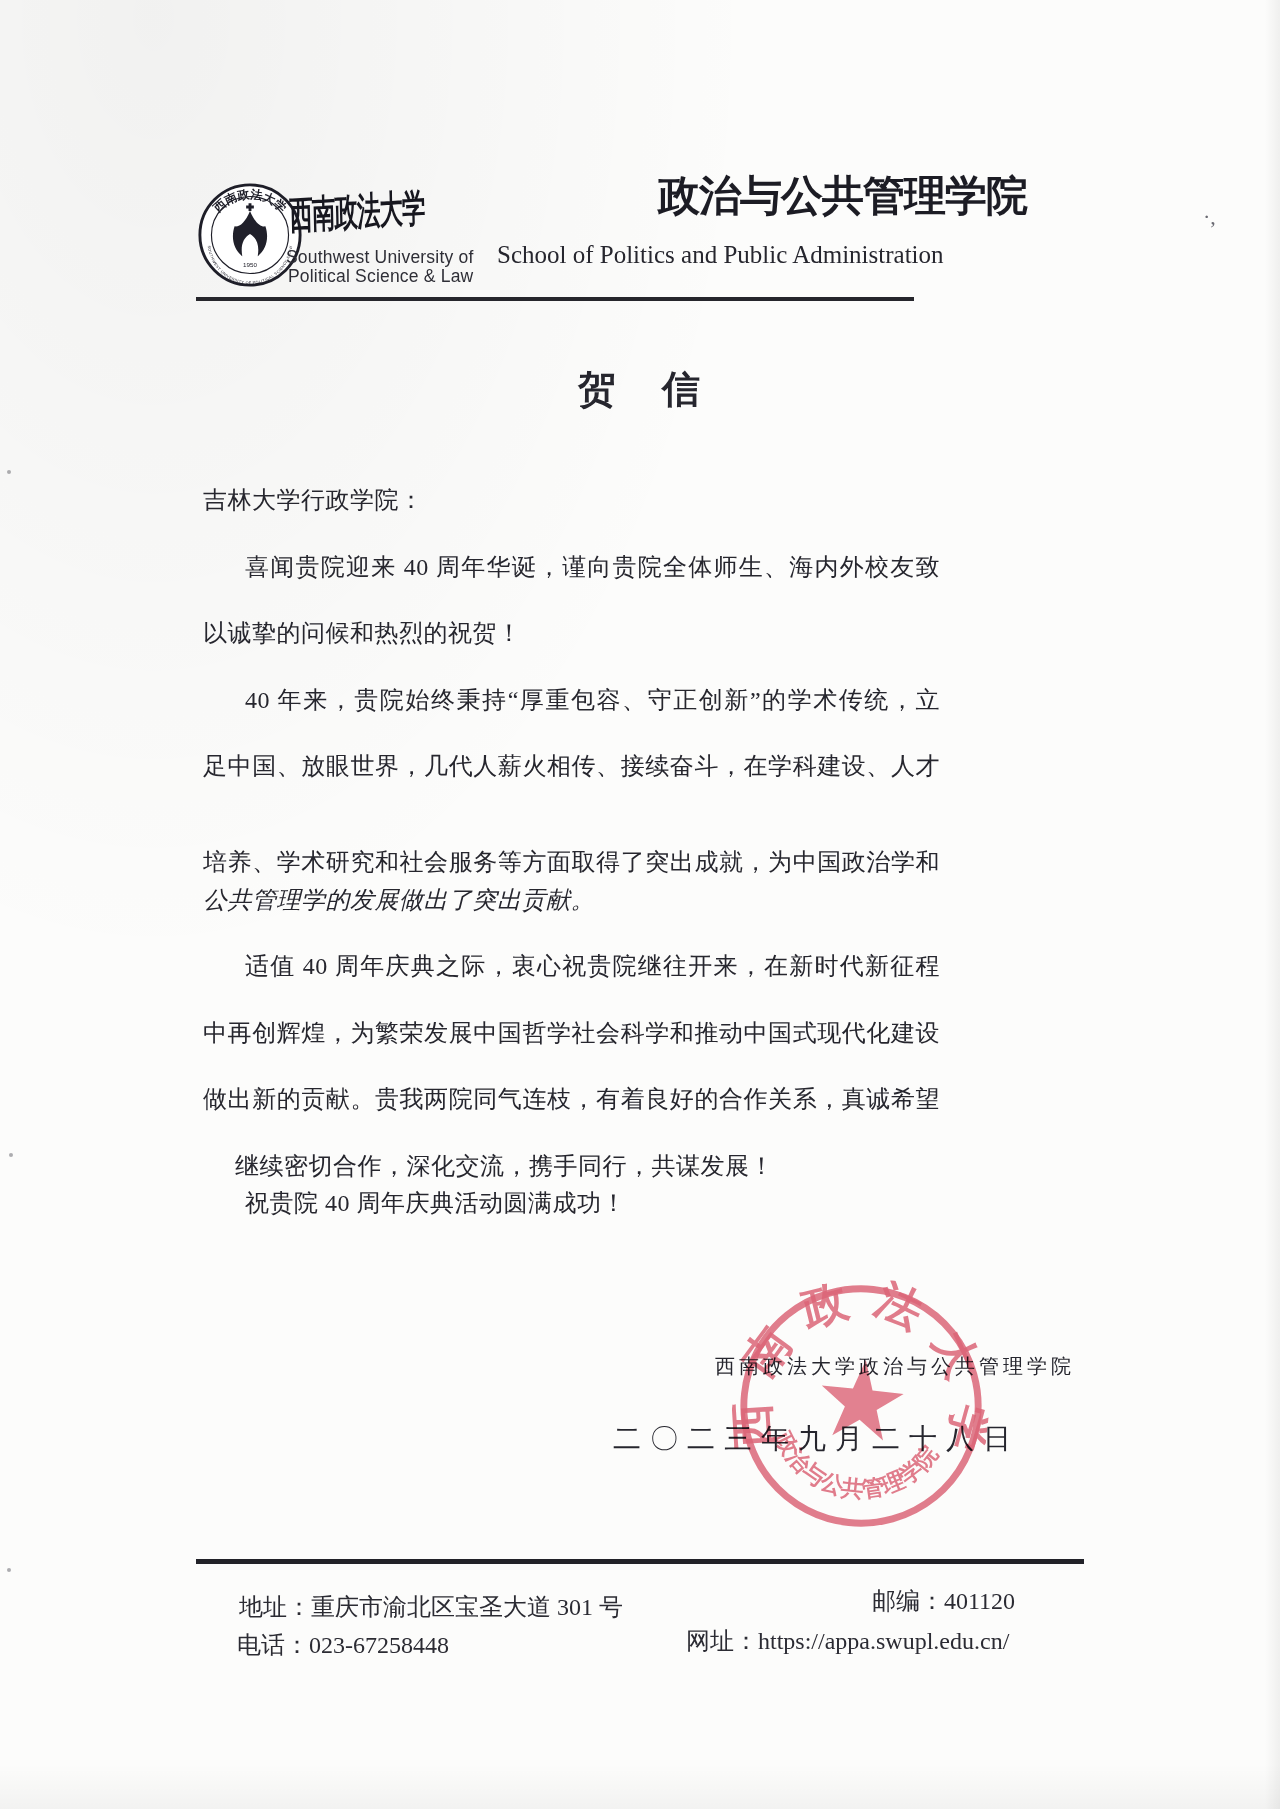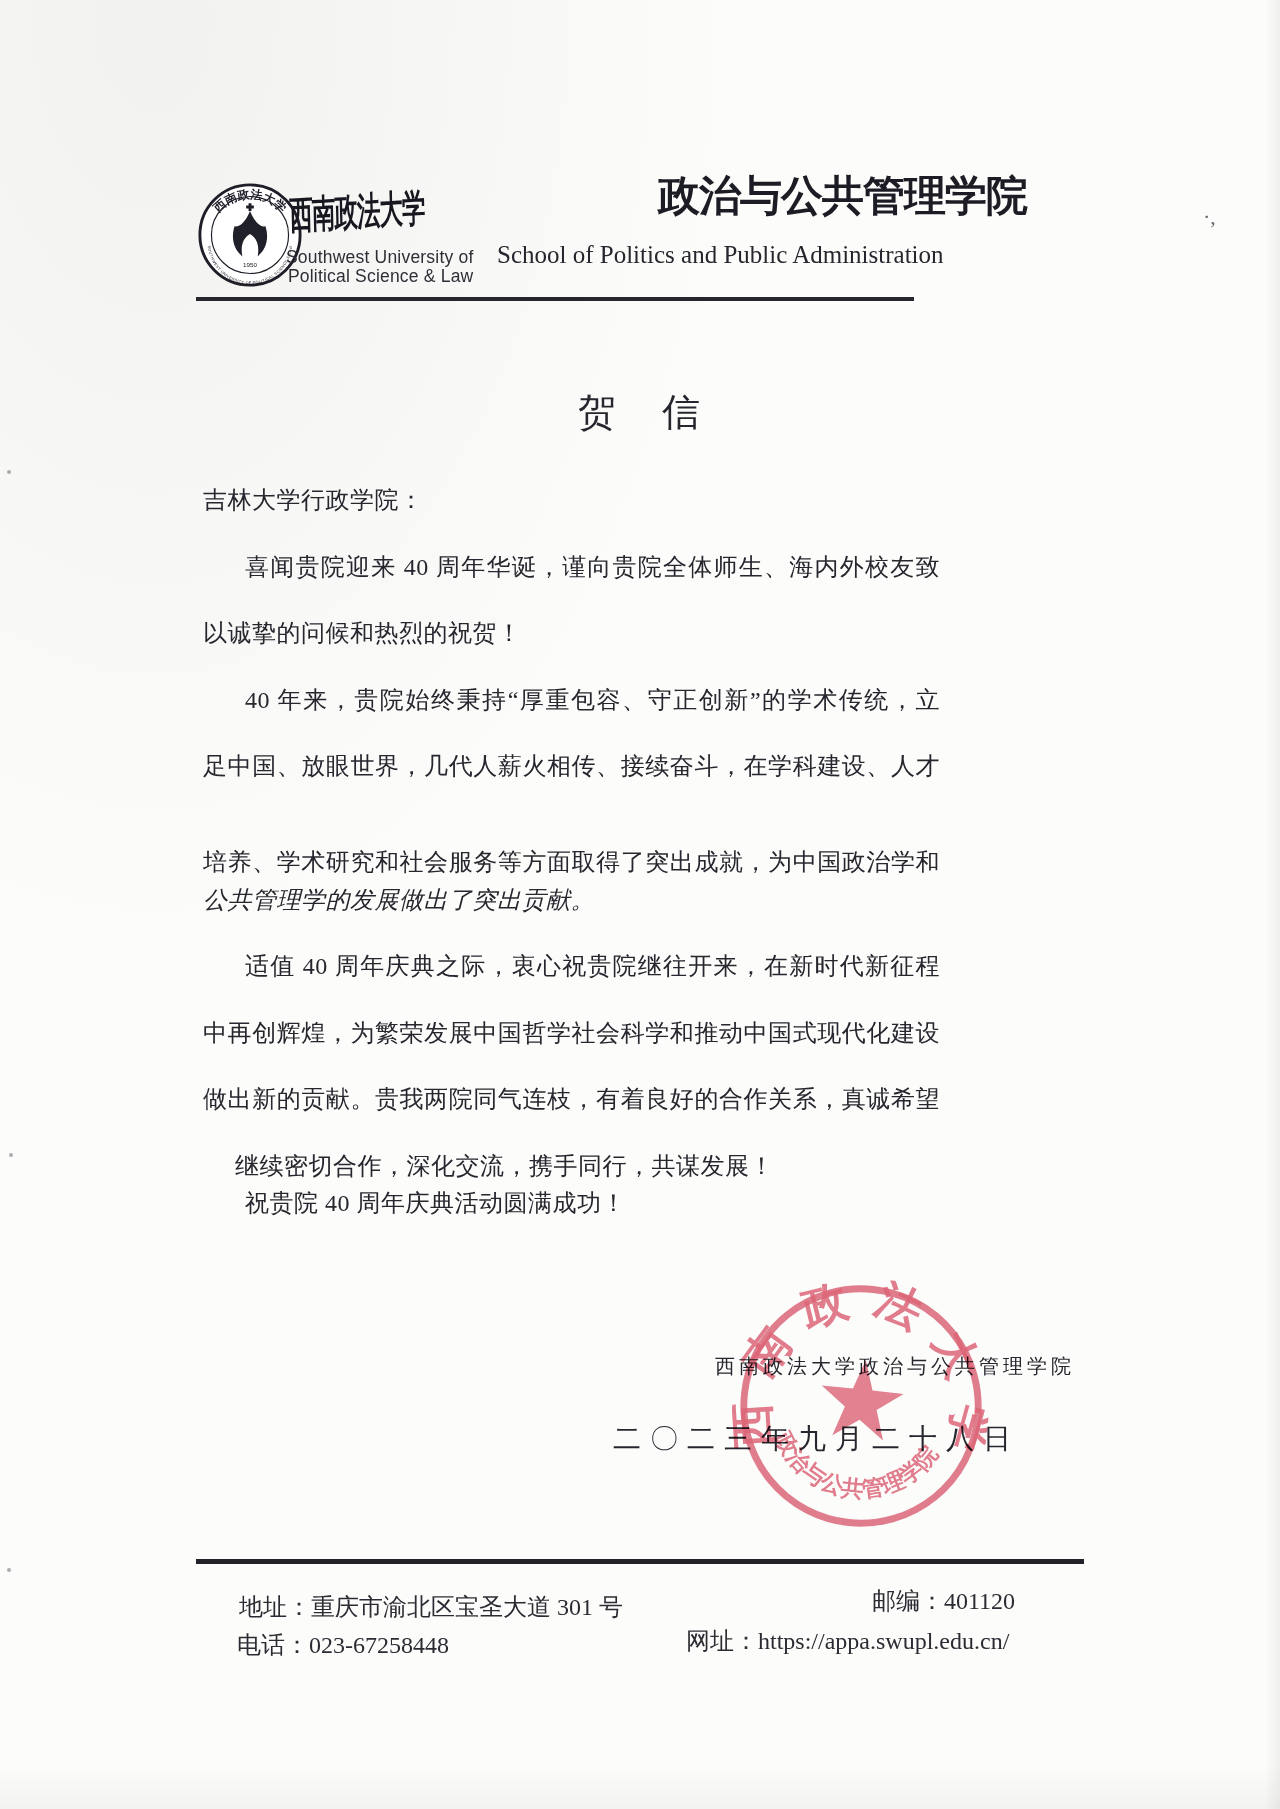--- a/index.html
+++ b/index.html
@@ -25,21 +25,21 @@
   .uni-en{
     left:286px;top:248px;font-family:"Liberation Sans","DejaVu Sans",sans-serif;
     font-size:17.5px;line-height:19px;color:#2e2e36;letter-spacing:.2px;text-align:right;
   }
   .school-cn{left:658px;top:168px;font-size:42px;font-weight:bold;color:#1c1c24;
     white-space:nowrap;letter-spacing:-1px;}
   .school-en{left:497px;top:241px;font-size:25px;color:#26262e;white-space:nowrap;}
   .stray-mark{left:1203px;top:204px;font-size:22px;color:#6a6a72;}
   .hr-top{left:196px;top:297px;width:718px;height:4px;background:#26262c;}
   
-  .title{left:578px;top:387px;font-size:38px;font-weight:normal;color:#26262e;
+  .title{left:578px;top:364px;font-size:38px;font-weight:bold;color:#26262e;
     letter-spacing:4px;white-space:nowrap;}
   .body-wrap{left:203px;top:484px;width:737px;height:780px;}
   .bline{position:absolute;left:0;font-size:24px;letter-spacing:.5px;
     color:#26262e;white-space:nowrap;box-sizing:border-box;}
   .bline.just{width:737px;white-space:normal;text-align:justify;text-align-last:justify;}
   .signature{right:205px;top:1353px;font-size:20px;letter-spacing:4px;color:#26262e;white-space:nowrap;}
   .date{right:260px;top:1420px;font-size:28px;letter-spacing:9px;color:#26262e;white-space:nowrap;}
   .stamp{left:733px;top:1278px;width:256px;height:256px;
     transform:rotate(6deg);mix-blend-mode:multiply;opacity:.92;}
   

